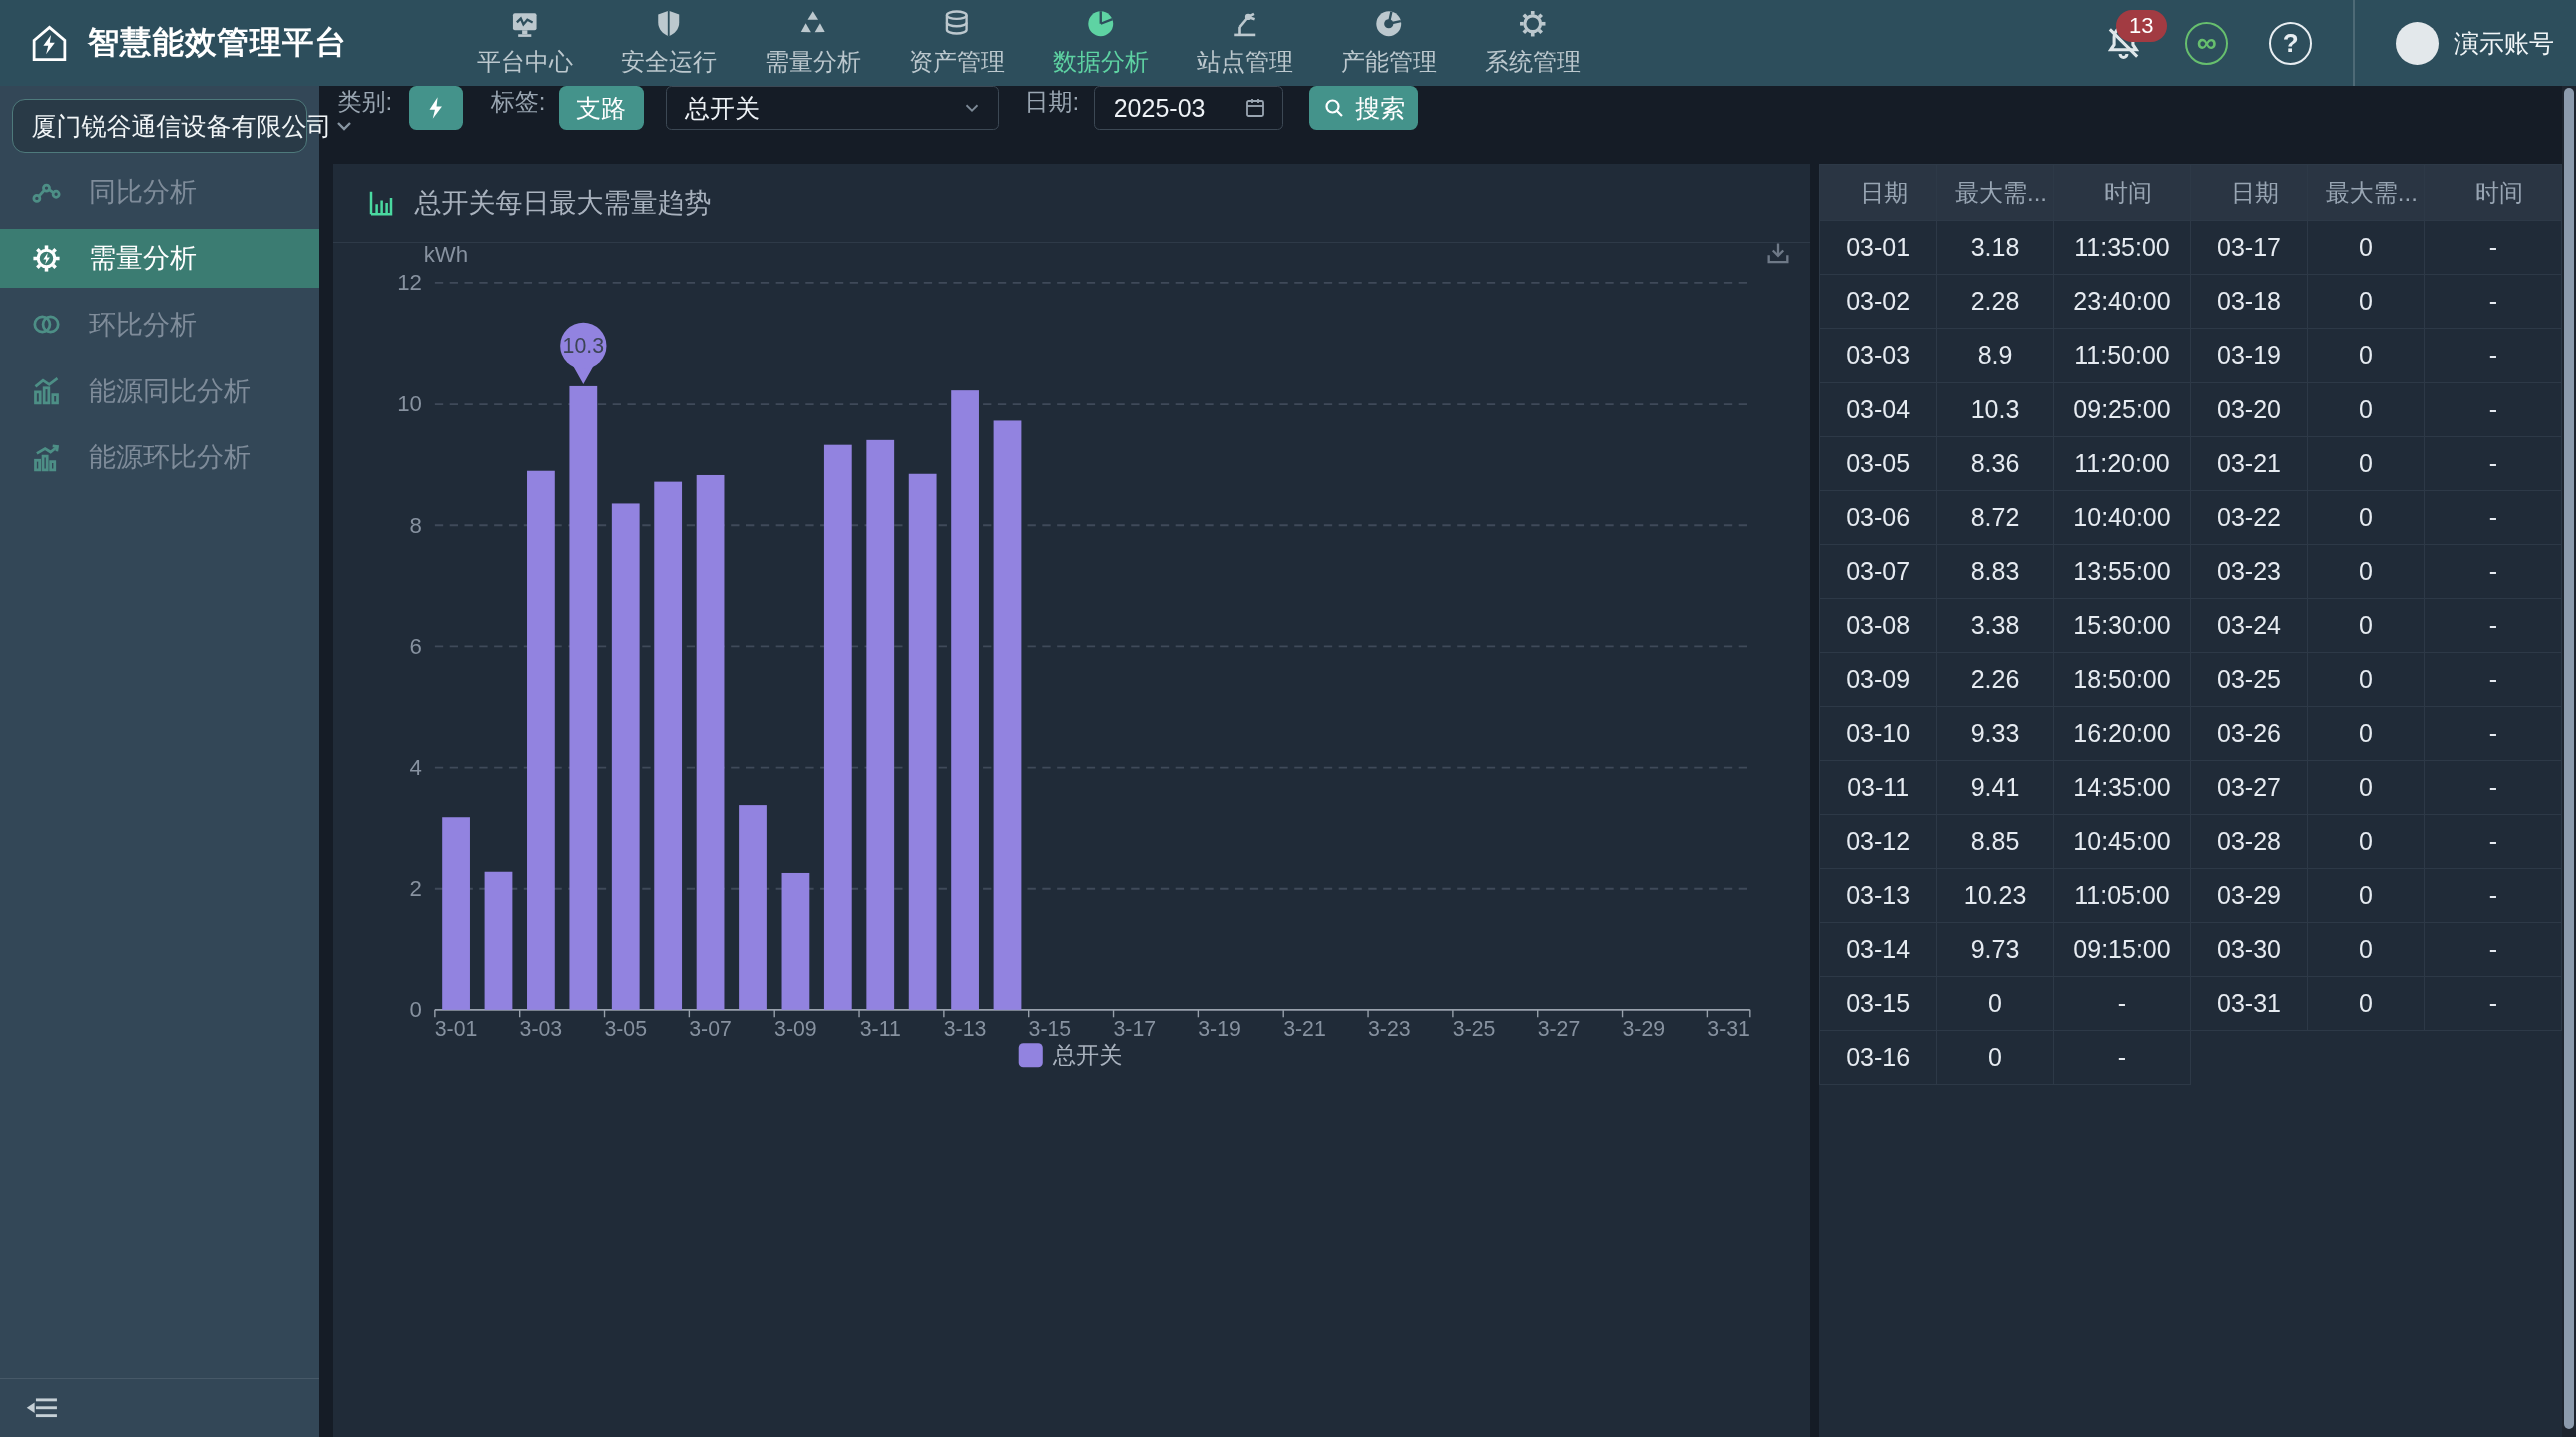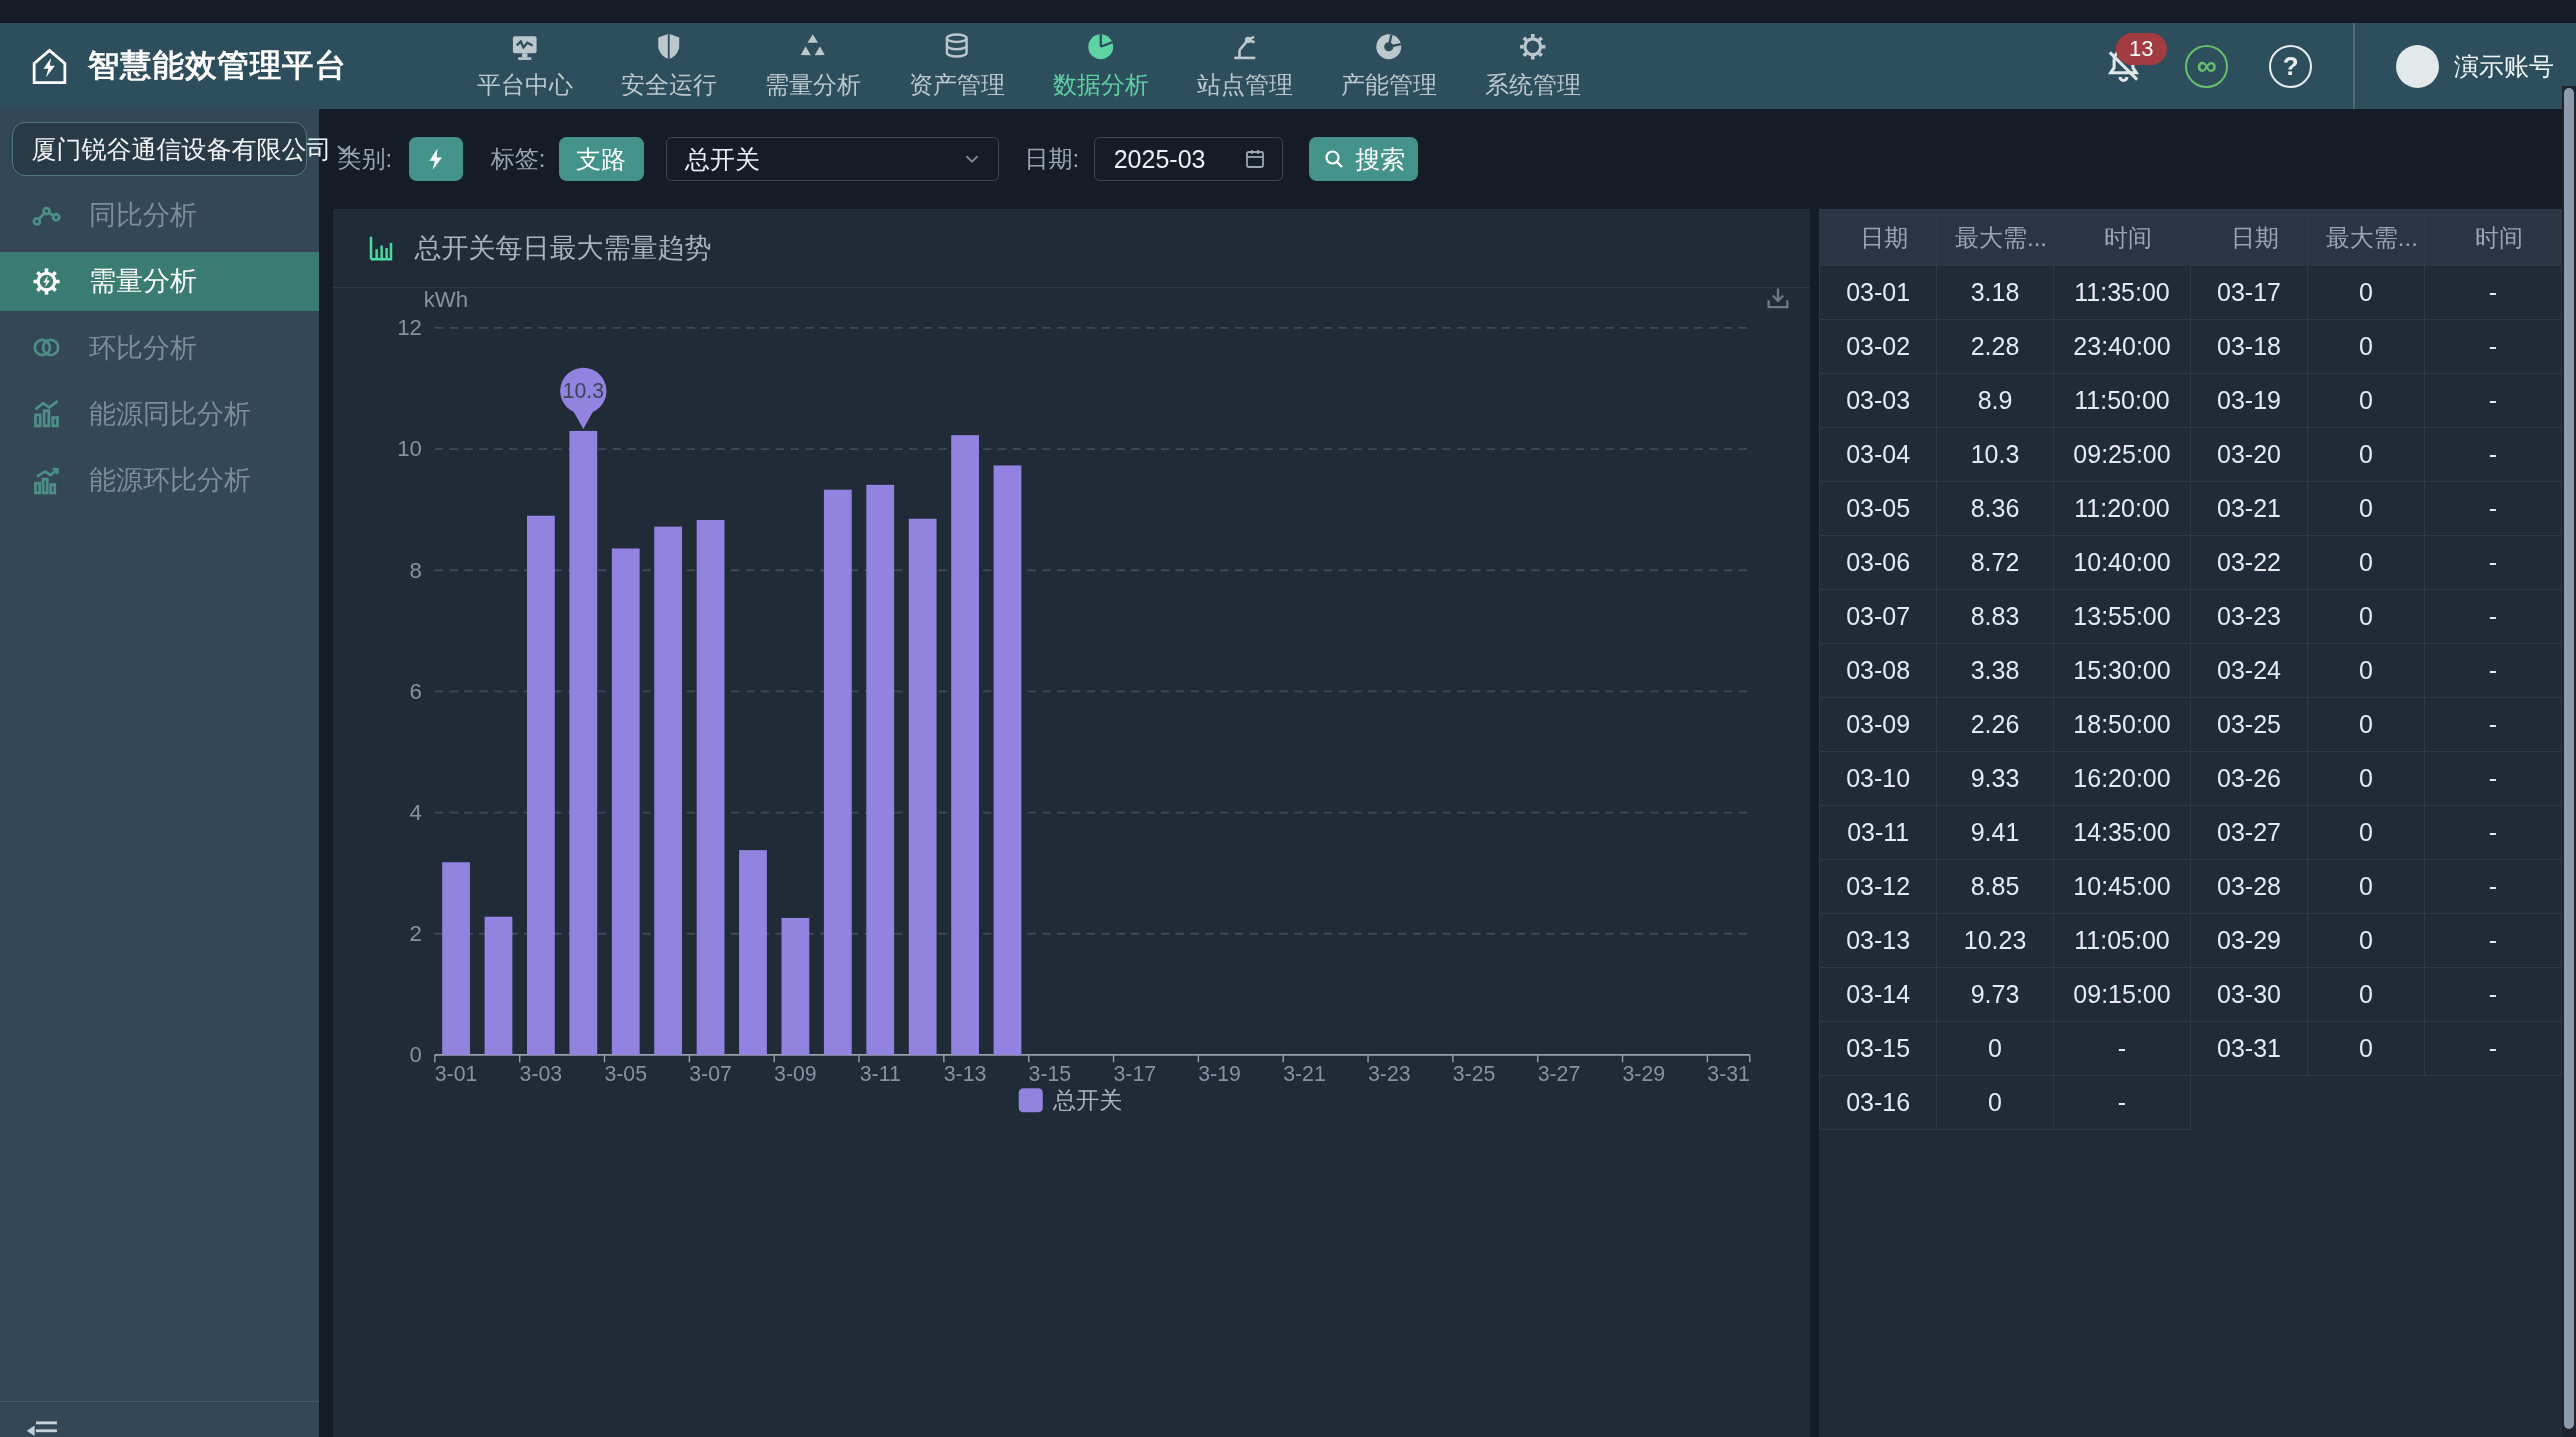--- a/index.html
+++ b/index.html
@@ -1,20 +1,20 @@
 <!DOCTYPE html>
 <html style="font-size:15px"><head>
 <meta charset="utf-8">
 <style>
   * { margin:0; padding:0; box-sizing:border-box; }
   html,body { width:2576px; height:1437px; overflow:hidden;
     font-family:"Liberation Sans", sans-serif; background:#151c26; color:#dfe5ec; }
 
   
-  .topbar { position:relative; height:86px; background:#2d4e5c; display:flex; align-items:center;margin-top:23px; }
+  .topbar { position:relative; height:86px; background:#2d4e5c; display:flex; align-items:center; }
   .logo-wrap { display:flex; align-items:center; gap:16.7px; padding-left:28px; width:444px; }
   .logo-wrap h1 { font-size:31.5px; font-weight:bold; color:#ffffff; letter-spacing:0.9px; white-space:nowrap; }
   .topnav { display:flex; align-items:flex-start; gap:48px; margin-left:33px; }
   .nav-item { display:flex; flex-direction:column; align-items:center; gap:5.6px; color:#bcc8ce; cursor:pointer; min-width:96px; }
   .nav-item .nav-label { font-size:24px; }
   .nav-item.active { color:#5ed3a3; }
   .topbar-right { margin-left:auto; display:flex; align-items:center; gap:41px; padding-right:22px; }
   .bell-wrap { position:relative; width:41px; height:44px; }
   .badge { position:absolute; top:-11px; left:13px; background:#a23b42; color:#fff; font-size:22px;
     padding:1.9px 13px; border-radius:16.7px; line-height:28px; }
@@ -38,21 +38,21 @@
   .side-item .side-label { font-size:27px; }
   .side-item .sicon { color:#4d8f86; display:flex; width:33px; justify-content:center; }
   .side-item.active { background:#3b7c72; color:#ffffff; }
   .side-item.active .sicon { color:#ffffff; }
   .sidebar-footer { margin-top:auto; border-top:0.9px solid rgba(255,255,255,0.10); height:59px;
     display:flex; align-items:center; padding-left:24px; }
   .collapse-btn { color:#c6d0d6; cursor:pointer; display:flex; }
 
   
   .main { flex:1; display:flex; flex-direction:column; }
-  .filter-bar { height:100px; display:flex; align-items:center; padding-left:18.5px; gap:0; }
+  .filter-bar { height:78px; display:flex; align-items:flex-start; padding-left:18.5px; gap:0; }
   .flabel { font-size:24px; color:#9aa6b2; }
   .teal-btn { background:#44938b; border:none; border-radius:7.4px; color:#ffffff; font-size:25px;
     height:44px; display:flex; align-items:center; justify-content:center; cursor:pointer; }
   .bolt-btn { width:54px; margin-left:16.7px; }
   .tag-btn { width:85px; margin-left:13px; }
   .flabel.tag { margin-left:28px; }
   .select-box { margin-left:22px; width:333px; height:44px; border:1.9px solid #3c4854; border-radius:5.6px;
     display:flex; align-items:center; padding:0 15px 0 18.5px; cursor:pointer; background:transparent; }
   .select-box .txt { flex:1; font-size:25px; color:#eef2f6; }
   .flabel.date { margin-left:26px; }

